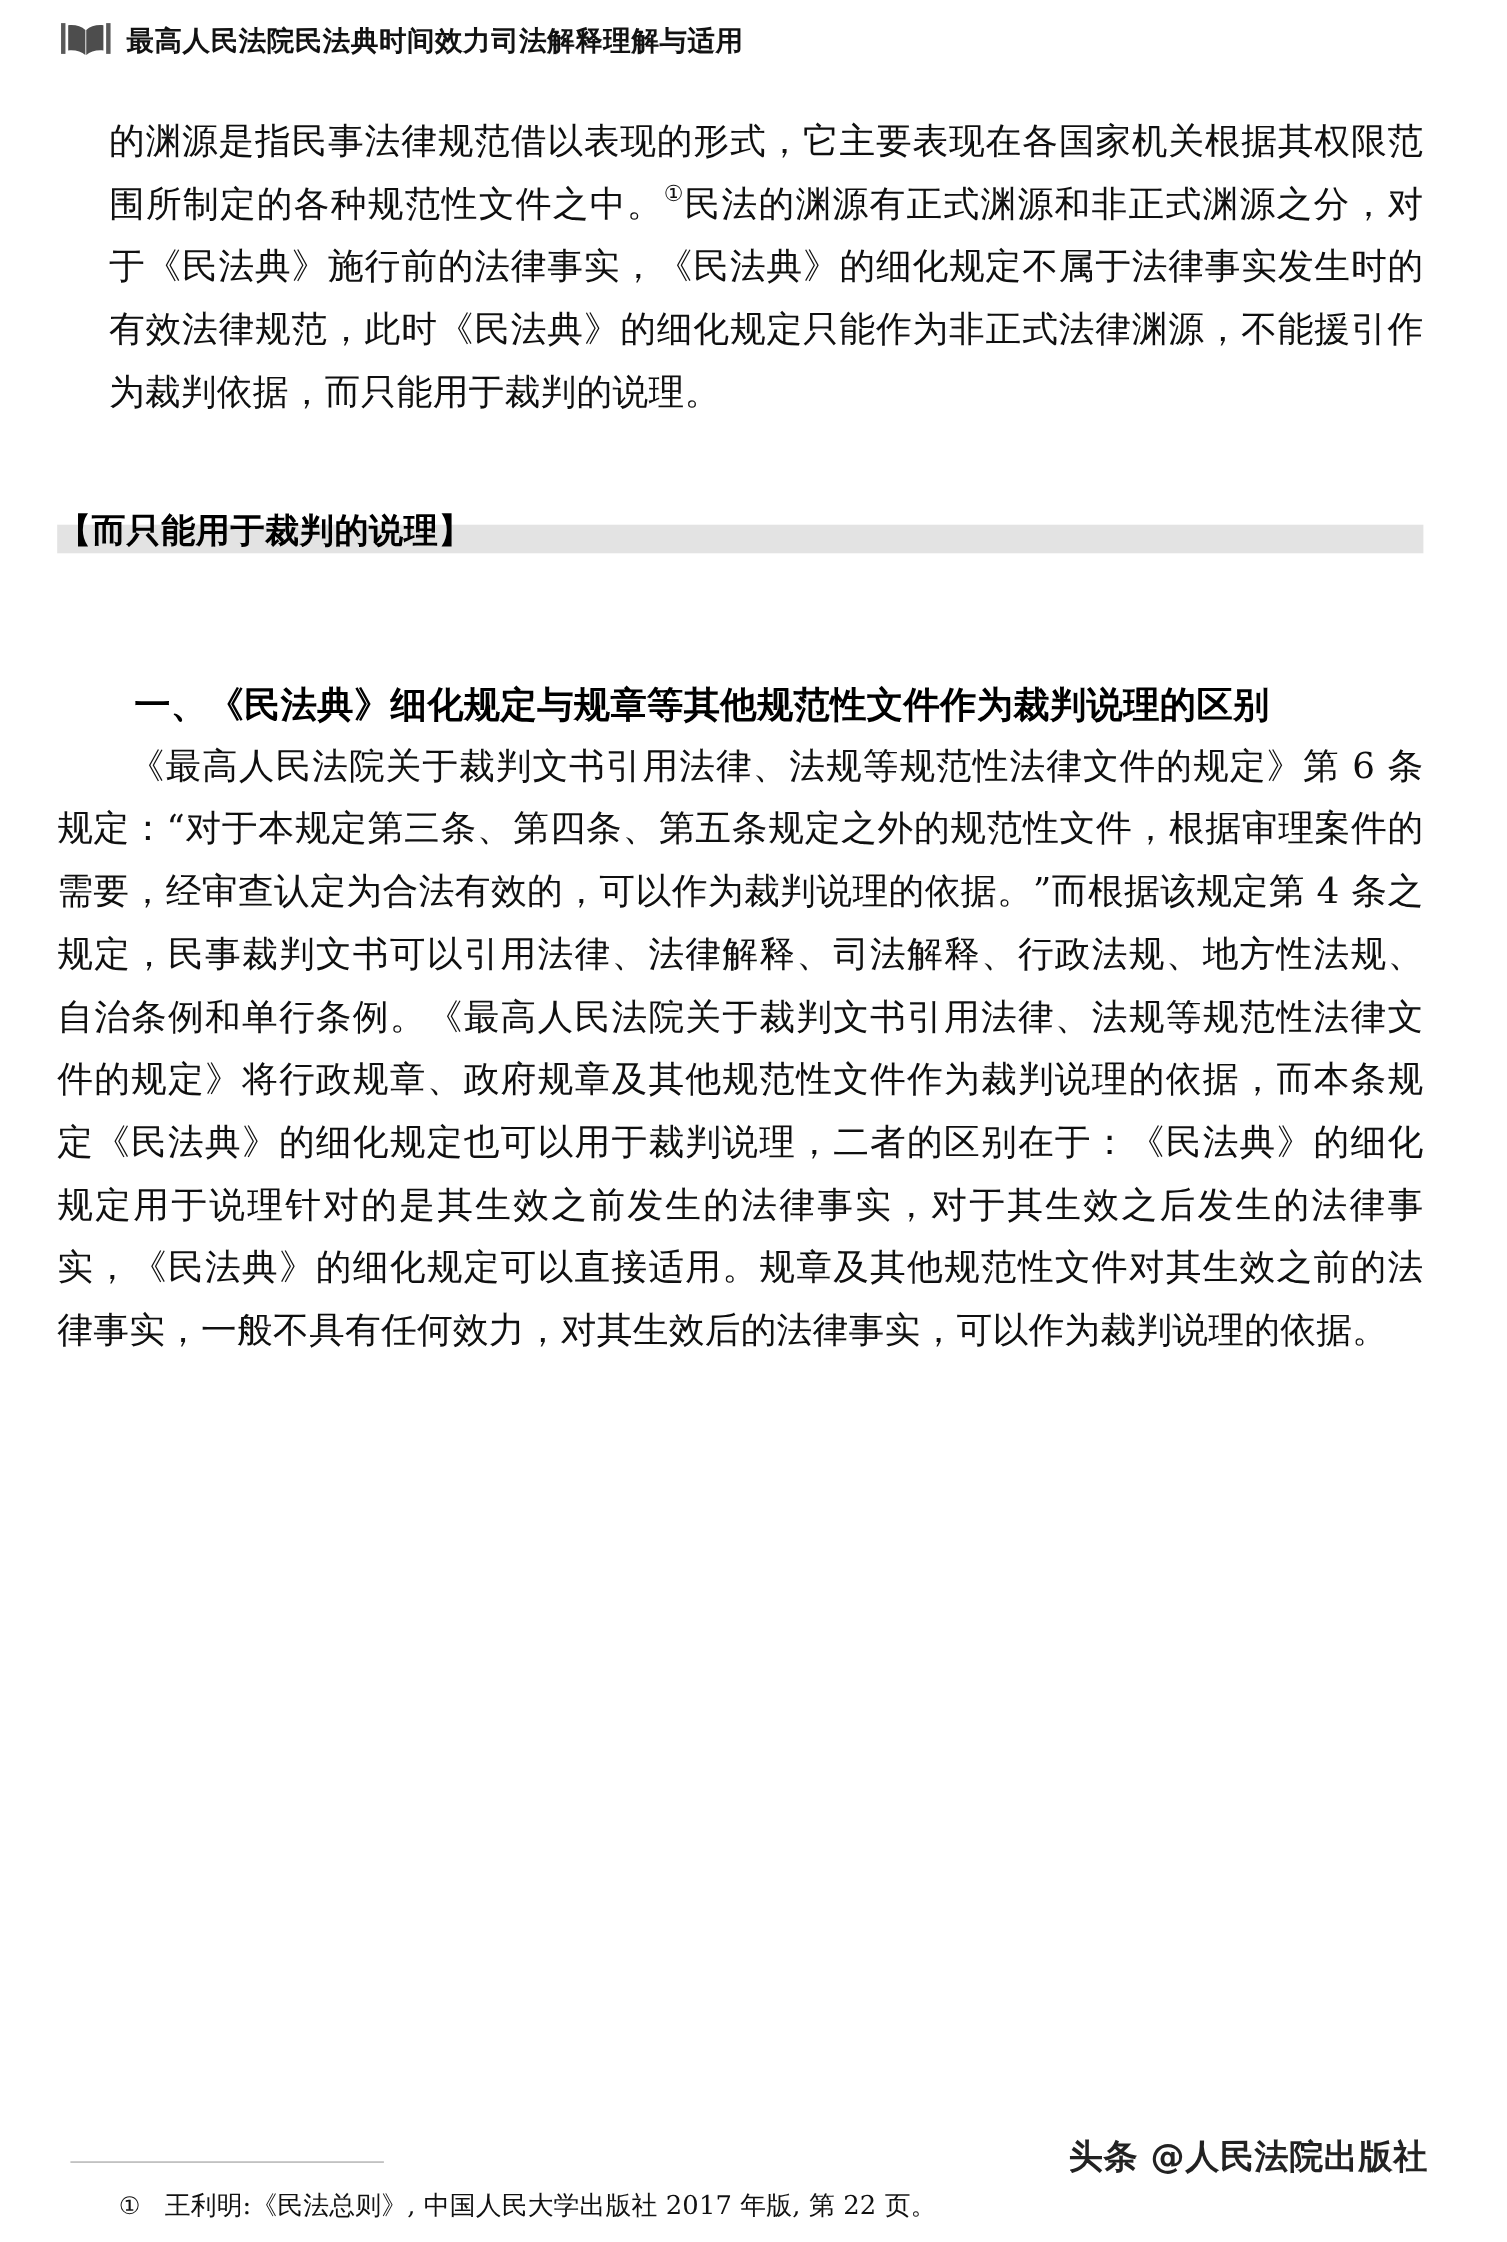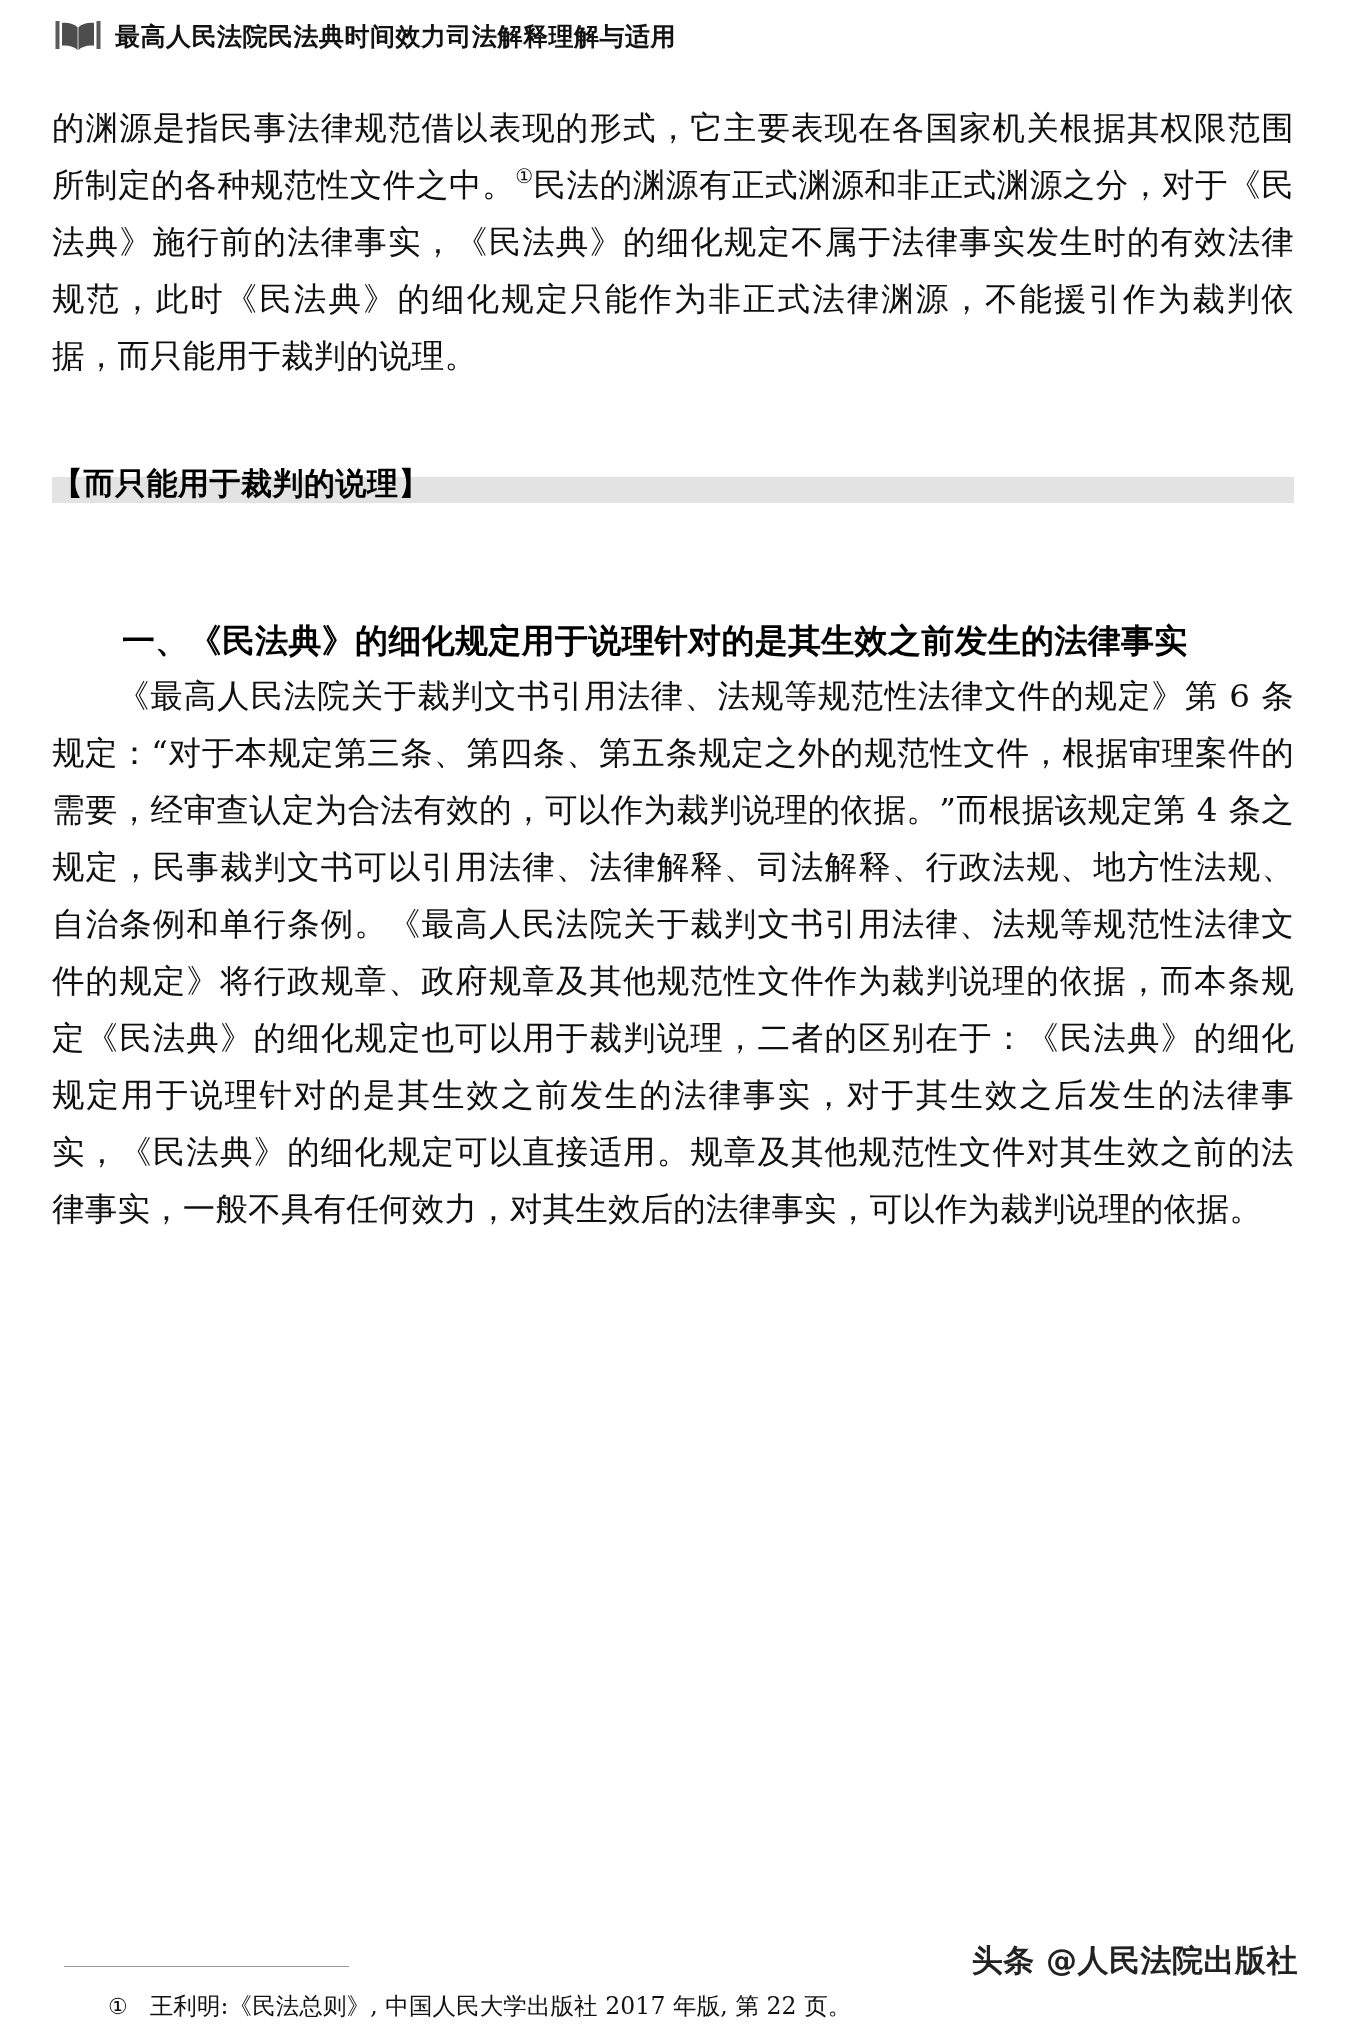--- a/index.html
+++ b/index.html
@@ -58,20 +58,21 @@
     font-size: 32.5px;
     line-height: 57px;
     text-align: justify;
     text-justify: inter-ideograph;
     letter-spacing: 0.2px;
     color: #101010;
     font-family: "DejaVu Serif", "Liberation Serif", serif;
   }
   p.first-par {
     margin-top: 50px;
+    margin-left: 47px;
   }
   p.indent {
     text-indent: 65px;
   }
 
   sup.fn-ref {
     font-size: 20px;
     vertical-align: 13px;
     line-height: 0;
     letter-spacing: 0;
@@ -191,21 +192,21 @@
 
   <div class="content">
 
     <p class="body-par first-par"><span>的渊源是指民事法律规范借以表现的形式，它主要表现在各国家机关根据其权限范围所制定的各种规范性文件之中。</span><sup class="fn-ref">①</sup><span>民法的渊源有正式渊源和非正式渊源之分，对于《民法典》施行前的法律事实，《民法典》的细化规定不属于法律事实发生时的有效法律规范，此时《民法典》的细化规定只能作为非正式法律渊源，不能援引作为裁判依据，而只能用于裁判的说理。</span></p>
 
     <div class="bracket-heading-wrap">
       <div class="bracket-bar"></div>
       <span class="bracket-heading">【而只能用于裁判的说理】</span>
     </div>
 
-    <h2 class="section-heading">一、《民法典》的细化规定用于说理针对的是其生效之前发生的法律事实</h2>
+    <h2 class="section-heading">一、《民法典》细化规定与规章等其他规范性文件作为裁判说理的区别</h2>
 
     <p class="body-par indent after-heading">《最高人民法院关于裁判文书引用法律、法规等规范性法律文件的规定》第 6 条规定：“对于本规定第三条、第四条、第五条规定之外的规范性文件，根据审理案件的需要，经审查认定为合法有效的，可以作为裁判说理的依据。”而根据该规定第 4 条之规定，民事裁判文书可以引用法律、法律解释、司法解释、行政法规、地方性法规、自治条例和单行条例。《最高人民法院关于裁判文书引用法律、法规等规范性法律文件的规定》将行政规章、政府规章及其他规范性文件作为裁判说理的依据，而本条规定《民法典》的细化规定也可以用于裁判说理，二者的区别在于：《民法典》的细化规定用于说理针对的是其生效之前发生的法律事实，对于其生效之后发生的法律事实，《民法典》的细化规定可以直接适用。规章及其他规范性文件对其生效之前的法律事实，一般不具有任何效力，对其生效后的法律事实，可以作为裁判说理的依据。</p>
 
   </div>
 
   <div class="footnote-area">
     <div class="footnote-rule"></div>
     <div class="footnote">
       <span class="footnote-marker">①</span>
       <span class="footnote-text">王利明:《民法总则》, 中国人民大学出版社 2017 年版, 第 22 页。</span>

